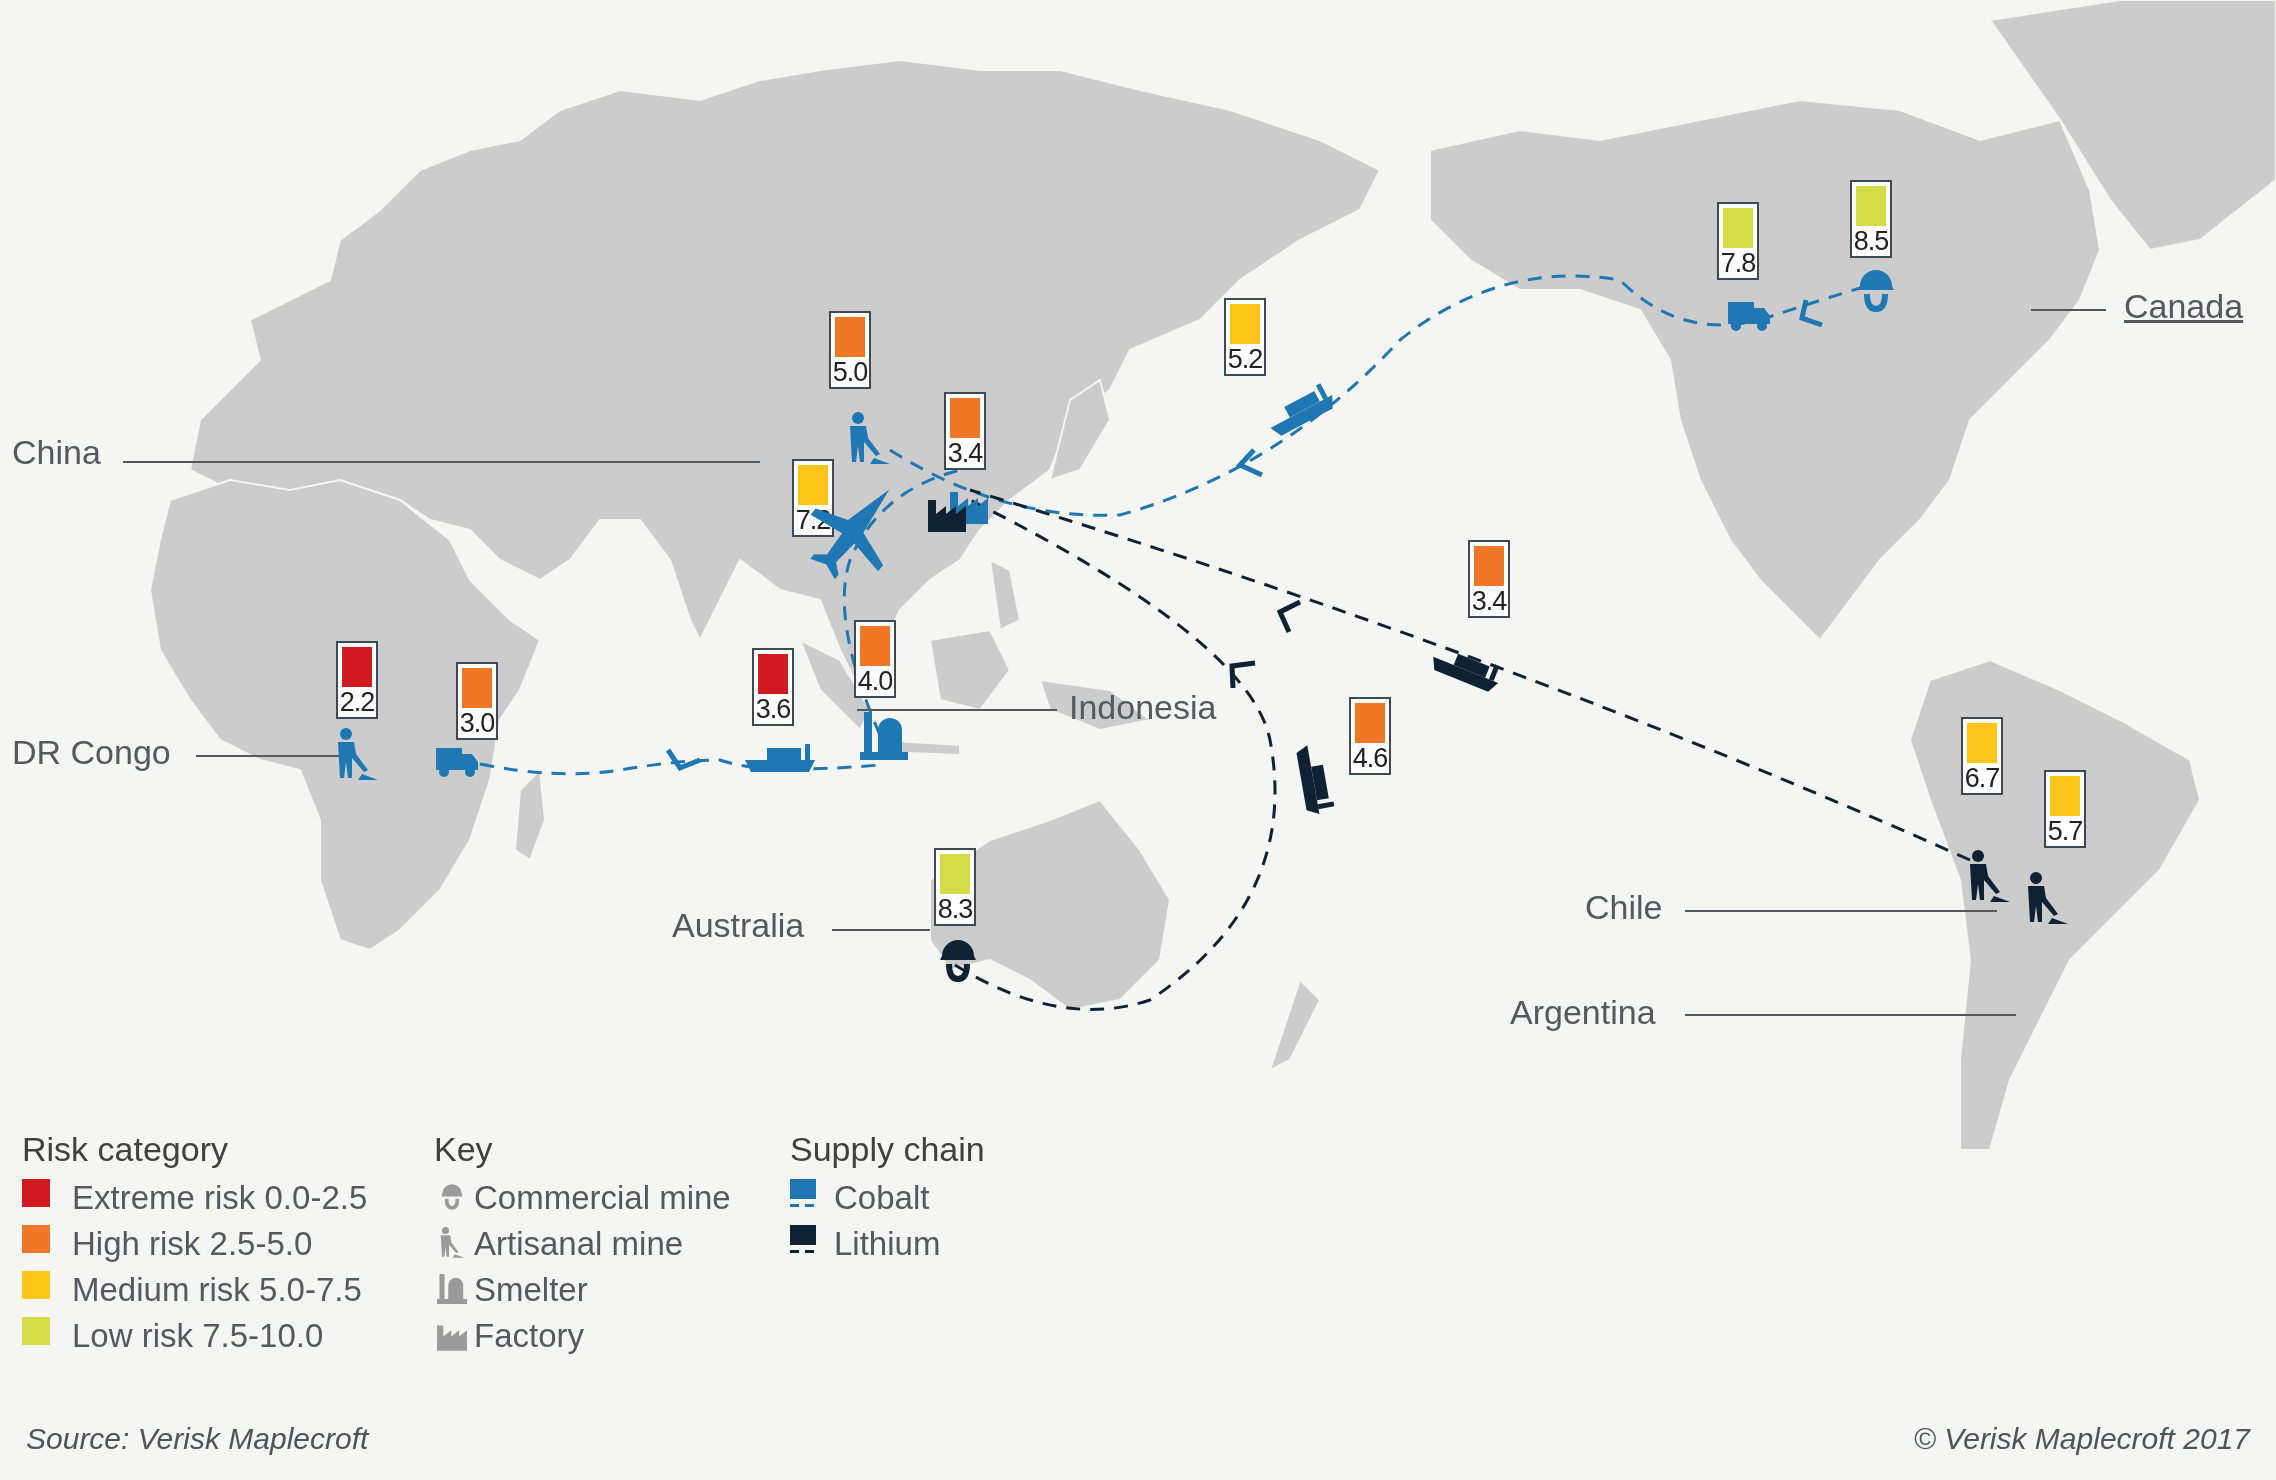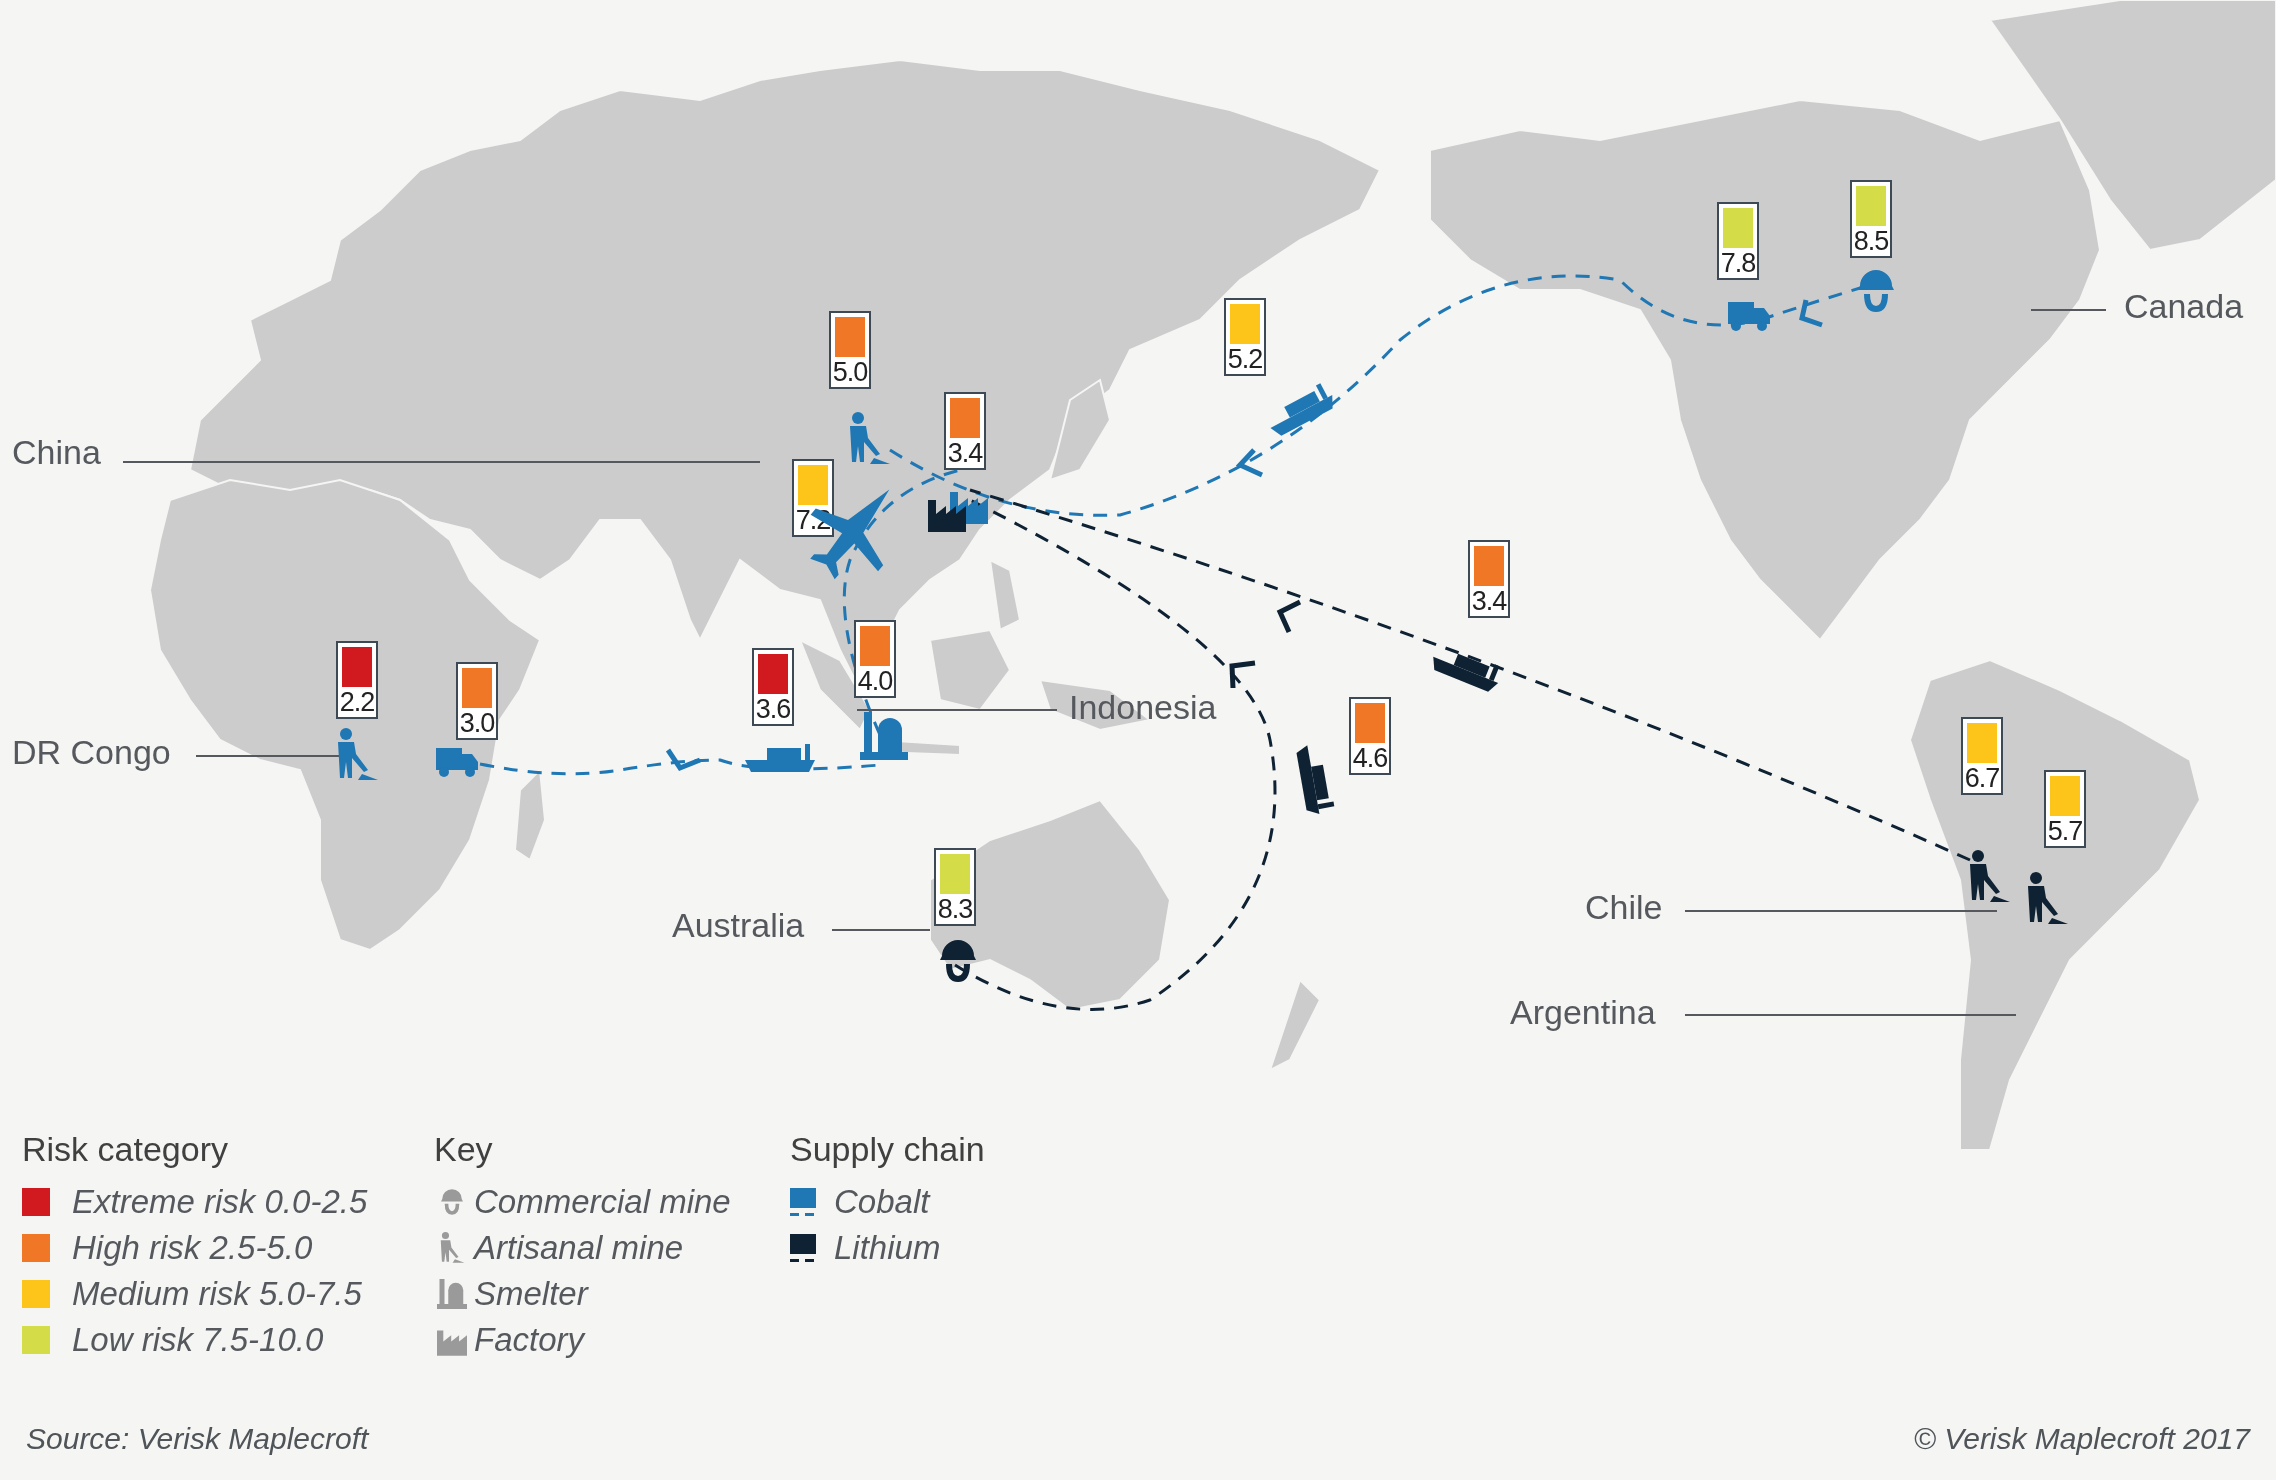--- a/index.html
+++ b/index.html
@@ -5,21 +5,21 @@
   html,body{margin:0;padding:0;}
   body{width:2276px;height:1480px;background:#f5f5f4;position:relative;overflow:hidden;font-family:"Liberation Sans",sans-serif;color:#555a5e;}
   #map{position:absolute;left:0;top:0;width:2276px;height:1150px;}
   .label{position:absolute;font-size:34px;color:#55595d;white-space:nowrap;line-height:1;}
   .leader{position:absolute;height:2px;background:#55595d;}
   .risk{position:absolute;width:42px;height:78px;background:#fff;border:2px solid #3d4a56;box-sizing:border-box;}
   .risk .sw{position:absolute;left:4px;top:4px;width:30px;height:40px;}
   .risk .val{position:absolute;left:0;right:0;top:44px;text-align:center;font-size:27px;color:#222;letter-spacing:-1px;}
   .legend-col{position:absolute;top:1130px;}
   .legend-title{font-size:34px;color:#404040;margin-bottom:10px;}
-  .legend-row{display:flex;align-items:center;height:46px;font-size:33px;color:#55595d;font-style:italic;}
+  .legend-row{display:flex;height:46px;font-size:33px;color:#55595d;}
   .sq{width:28px;height:28px;margin-right:22px;}
   .kicon{width:36px;height:36px;margin-right:4px;display:inline-flex;align-items:center;justify-content:center;}
   .chain-sw{display:inline-flex;flex-direction:column;width:30px;margin-right:14px;}
   .chain-sw .blk{width:26px;height:20px;}
   .chain-sw .dash{height:3px;margin-top:5px;width:26px;}
   .footer{position:absolute;top:1422px;font-size:30px;font-style:italic;color:#4f5459;}
 </style>
 </head>
 <body>
 
@@ -78,21 +78,21 @@
 
 <div class="label" style="left:672px;top:908px;">Australia</div>
 <div class="leader" style="left:832px;top:929px;width:98px;"></div>
 
 <div class="label" style="left:1585px;top:890px;">Chile</div>
 <div class="leader" style="left:1685px;top:910px;width:312px;"></div>
 
 <div class="label" style="left:1510px;top:995px;">Argentina</div>
 <div class="leader" style="left:1685px;top:1014px;width:331px;"></div>
 
-<div class="label" style="left:2124px;top:289px;">Canada</div>
+<div class="label" style="left:2124px;top:289px;text-decoration:underline;">Canada</div>
 <div class="leader" style="left:2031px;top:309px;width:75px;"></div>
 
 <div class="risk" style="left:336px;top:641px;">
     <div class="sw" style="background:#d11920"></div>
     <div class="val">2.2</div>
   </div>
 <div class="risk" style="left:456px;top:662px;">
     <div class="sw" style="background:#ef7726"></div>
     <div class="val">3.0</div>
   </div>

